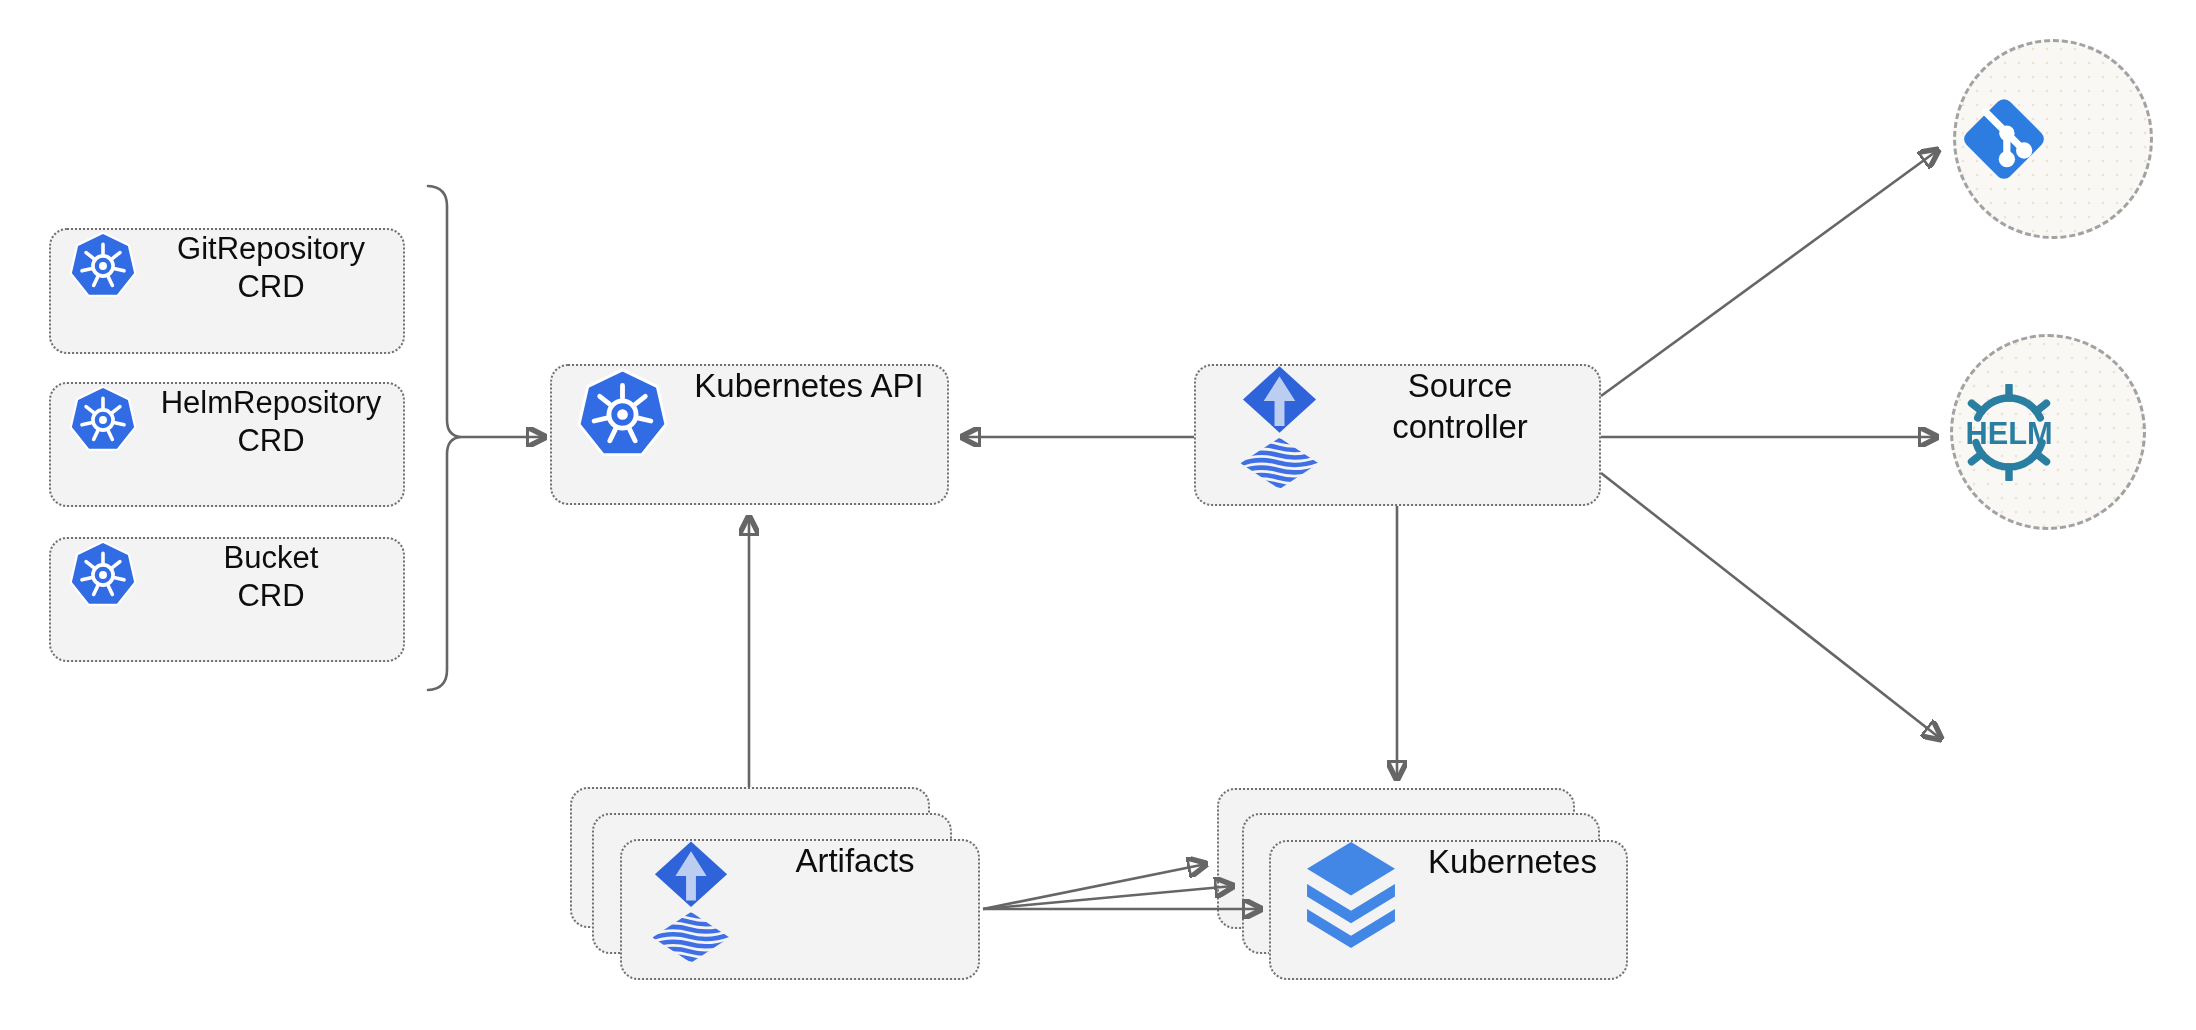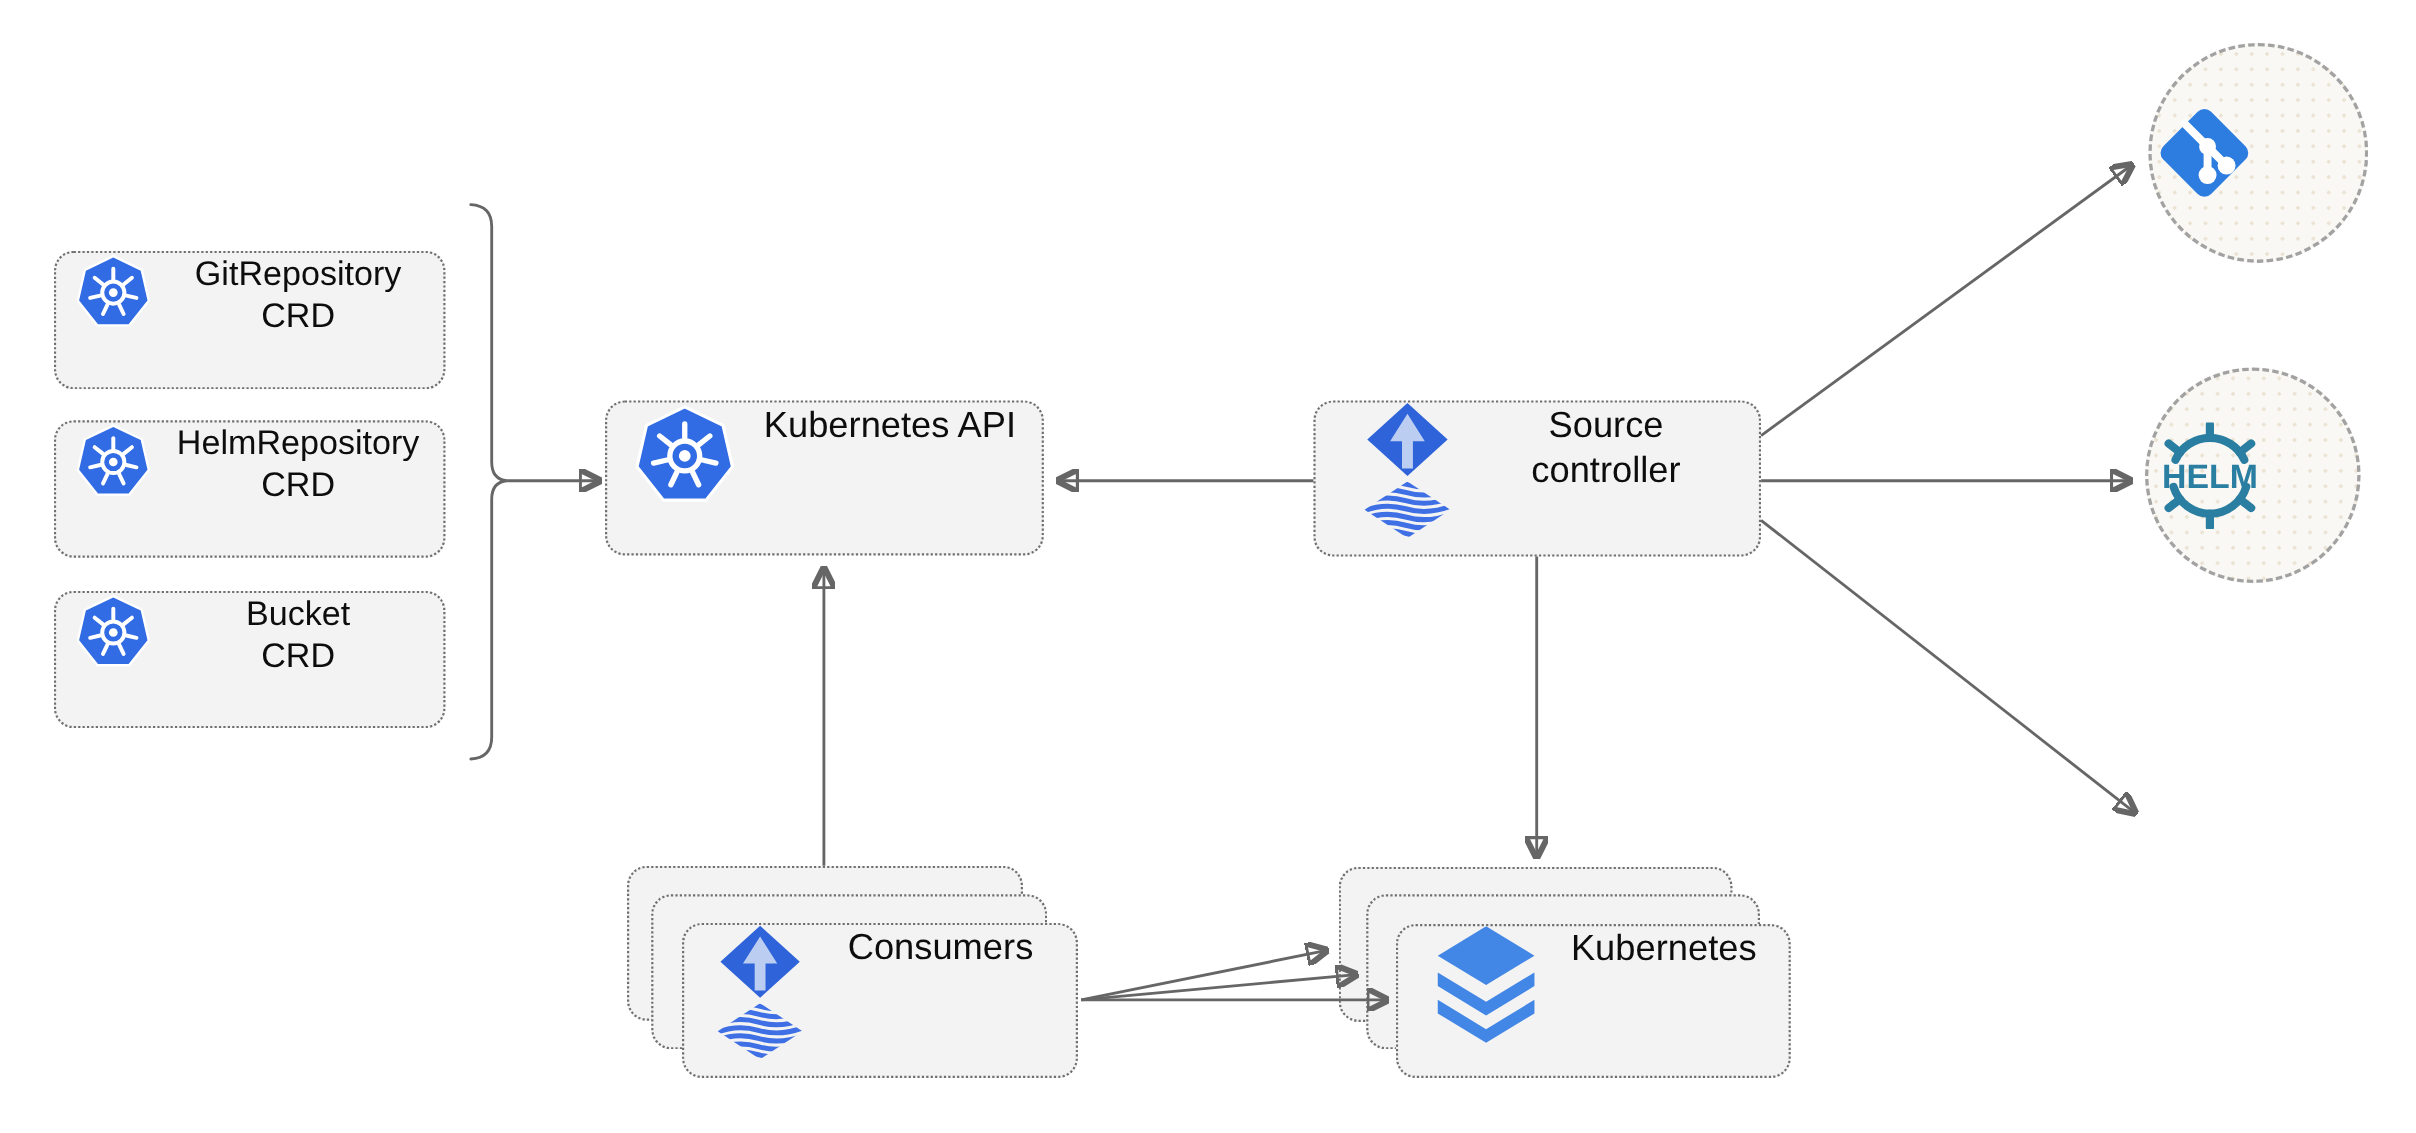--- a/index.html
+++ b/index.html
@@ -111,21 +111,21 @@
       </svg>
     <div class="label">Kubernetes API</div>
   </div>
 
   <div class="box" style="left:570px;top:787px;width:360px;height:141px"></div>
   <div class="box" style="left:592px;top:813px;width:360px;height:141px"></div>
   <div class="box big" style="left:620px;top:839px;width:360px;height:141px">
     <svg class="icon" width="82" height="124" style="margin-left:28px">
         <use href="#sym-flux"></use>
       </svg>
-    <div class="label">Consumers</div>
+    <div class="label">Artifacts</div>
   </div>
 
   <div class="box" style="left:1217px;top:788px;width:358px;height:141px"></div>
   <div class="box" style="left:1242px;top:813px;width:358px;height:141px"></div>
   <div class="box big" style="left:1269px;top:840px;width:359px;height:140px">
     <svg class="icon" width="96" height="107" viewBox="0 0 100 112" style="margin-left:32px">
       <polygon points="50,0 96,28 50,56 4,28" fill="var(--layers-blue)"></polygon>
       <polygon points="4,44 50,72 96,44 96,57 50,85 4,57" fill="var(--layers-blue)"></polygon>
       <polygon points="4,70 50,98 96,70 96,83 50,111 4,83" fill="var(--layers-blue)"></polygon>
     </svg>

